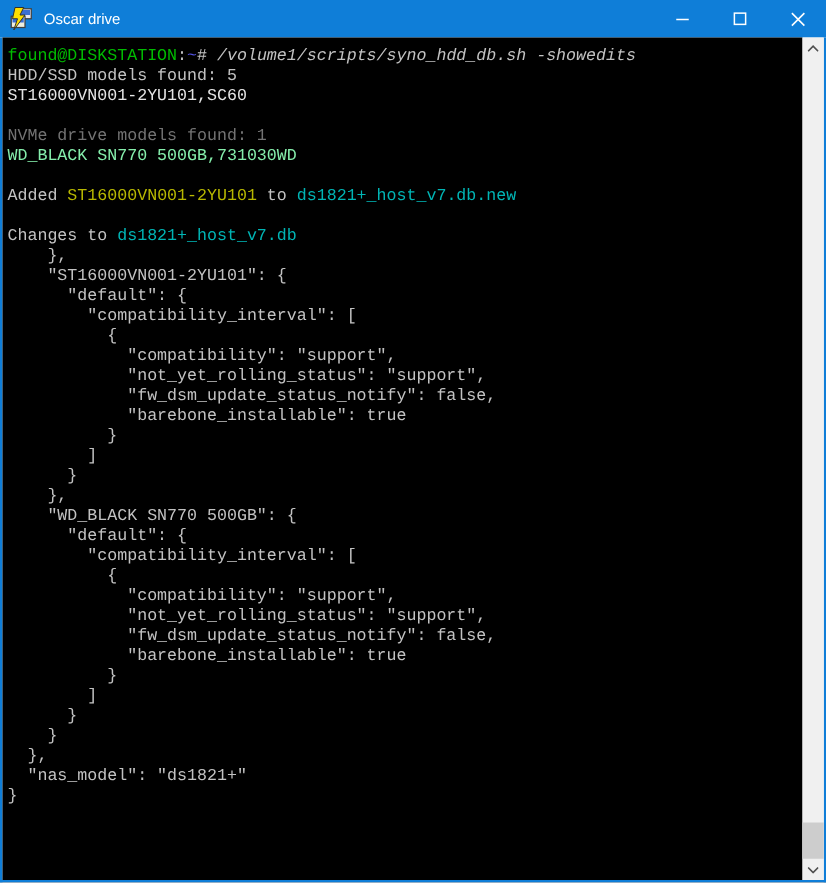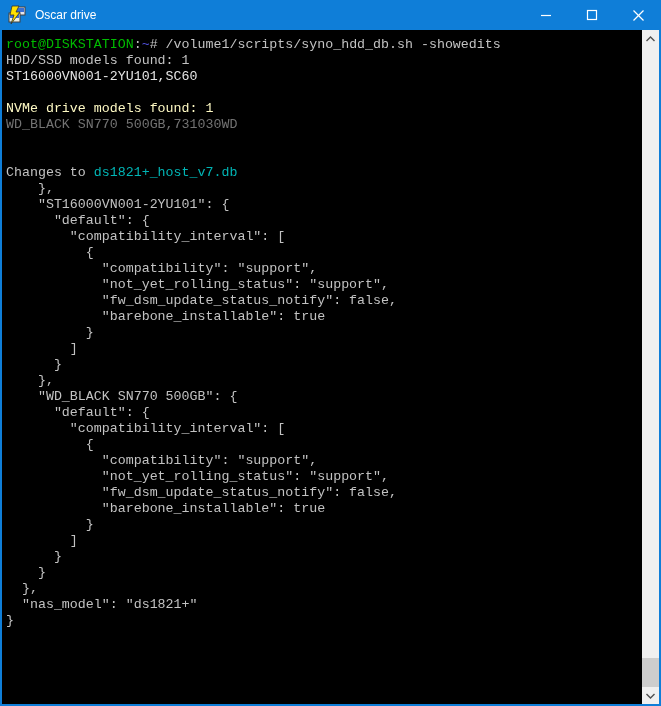--- a/index.html
+++ b/index.html
@@ -100,27 +100,28 @@
         <svg width="13" height="13" viewBox="0 0 13 13">
           <line x1="1.5" y1="1.5" x2="11.5" y2="11.5" stroke="#ffffff" stroke-width="1.3"></line>
           <line x1="11.5" y1="1.5" x2="1.5" y2="11.5" stroke="#ffffff" stroke-width="1.3"></line>
         </svg>
       </div>
     </div>
   </div>
 
   <div class="win-body" style="border-bottom-color: rgb(15, 126, 216); border-right-color: rgb(15, 126, 216); border-left-color: rgb(15, 126, 216);">
     <div class="terminal" style="background: rgb(0, 0, 0);">
-        <div class="term-line"><span style="color: rgb(0, 187, 0);">root@DISKSTATION</span><span style="color: rgb(194, 194, 194);">:</span><span style="color: rgb(82, 82, 224);">~</span><span style="color: rgb(194, 194, 194);">#</span><span style="color: rgb(194, 194, 194);"> /volume1/scripts/syno_hdd_db.sh -showedits</span></div>
-        <div class="term-line"><span style="color: rgb(194, 194, 194);">HDD/SSD models found: 1</span></div>
+        <div class="term-line"><span style="color: rgb(0, 187, 0);">found@DISKSTATION</span><span style="color: rgb(194, 194, 194);">:</span><span style="color: rgb(82, 82, 224);">~</span><span style="color: rgb(194, 194, 194);">#</span><span style="color: rgb(194, 194, 194); font-style: italic;"> /volume1/scripts/syno_hdd_db.sh -showedits</span></div>
+        <div class="term-line"><span style="color: rgb(194, 194, 194);">HDD/SSD models found: 5</span></div>
         <div class="term-line"><span style="color: #e5e5e5;">ST16000VN001-2YU101,SC60</span></div>
         <div class="term-line"></div>
-        <div class="term-line"><span style="color: #fef9c3;">NVMe drive models found: 1</span></div>
-        <div class="term-line"><span style="color: #737373;">WD_BLACK SN770 500GB,731030WD</span></div>
+        <div class="term-line"><span style="color: #737373;">NVMe drive models found: 1</span></div>
+        <div class="term-line"><span style="color: #86efac;">WD_BLACK SN770 500GB,731030WD</span></div>
         <div class="term-line"></div>
+        <div class="term-line"><span style="color: rgb(194, 194, 194);">Added </span><span style="color: rgb(184, 184, 0);">ST16000VN001-2YU101</span><span style="color: rgb(194, 194, 194);"> to </span><span style="color: rgb(0, 181, 181);">ds1821+_host_v7.db.new</span></div>
         <div class="term-line"></div>
         <div class="term-line"><span style="color: rgb(194, 194, 194);">Changes to </span><span style="color: rgb(0, 181, 181);">ds1821+_host_v7.db</span></div>
         <div class="term-line"><span style="color: rgb(194, 194, 194);">    },</span></div>
         <div class="term-line"><span style="color: rgb(194, 194, 194);">    "ST16000VN001-2YU101": {</span></div>
         <div class="term-line"><span style="color: rgb(194, 194, 194);">      "default": {</span></div>
         <div class="term-line"><span style="color: rgb(194, 194, 194);">        "compatibility_interval": [</span></div>
         <div class="term-line"><span style="color: rgb(194, 194, 194);">          {</span></div>
         <div class="term-line"><span style="color: rgb(194, 194, 194);">            "compatibility": "support",</span></div>
         <div class="term-line"><span style="color: rgb(194, 194, 194);">            "not_yet_rolling_status": "support",</span></div>
         <div class="term-line"><span style="color: rgb(194, 194, 194);">            "fw_dsm_update_status_notify": false,</span></div>

